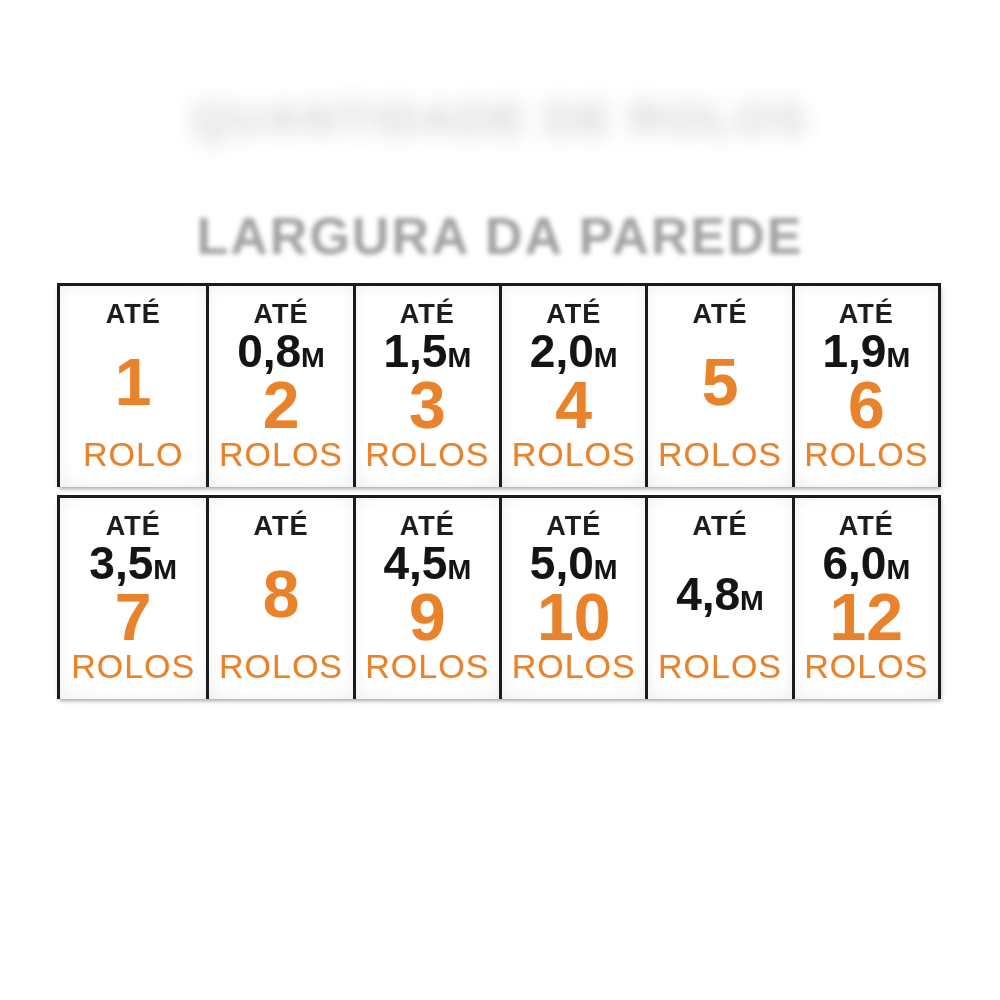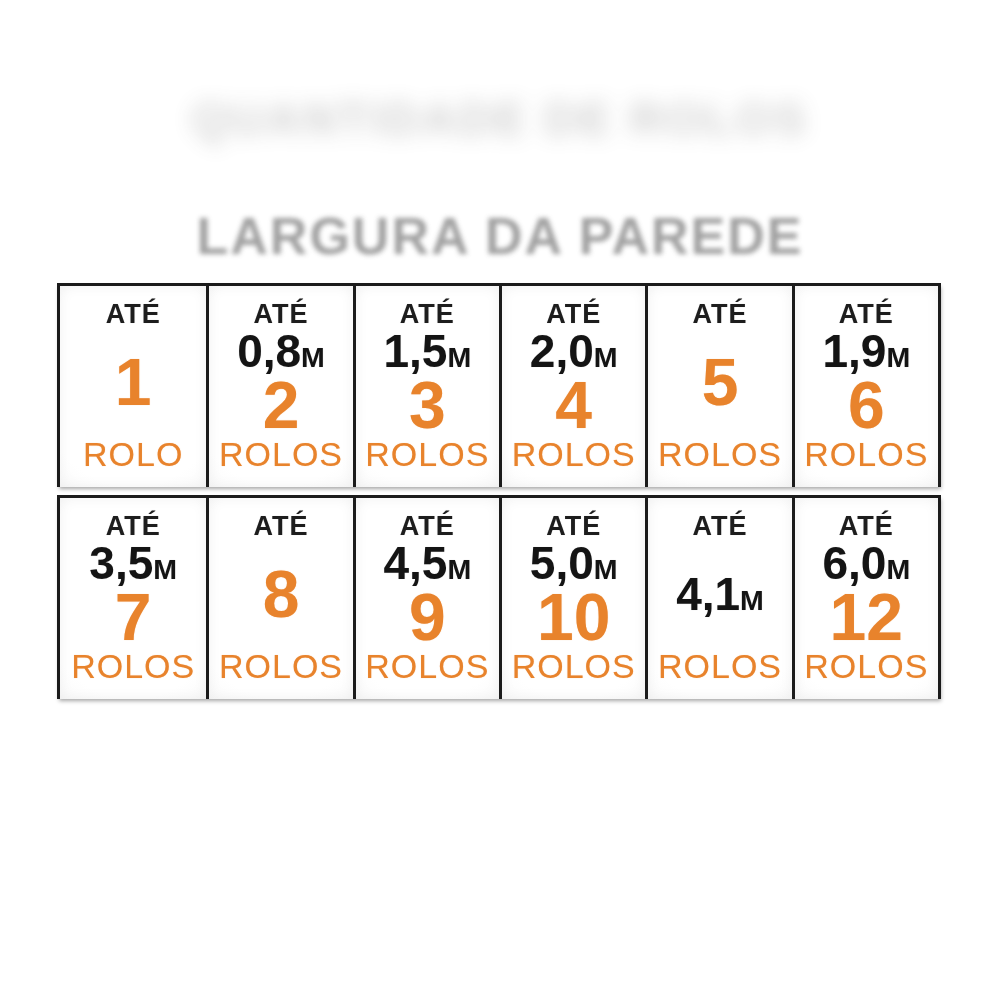--- a/index.html
+++ b/index.html
@@ -124,21 +124,21 @@
 
   <div class="cell">
     <div class="ate">ATÉ</div>
     <div class="measure"><span>5,0</span><span class="unit">M</span></div>
     <div class="num">10</div>
     <div class="rolos">ROLOS</div>
   </div>
 
   <div class="cell">
     <div class="ate">ATÉ</div>
-    <div class="measure"><span>4,1</span><span class="unit">M</span></div>
+    <div class="measure"><span>4,8</span><span class="unit">M</span></div>
     <div class="rolos">ROLOS</div>
   </div>
 
   <div class="cell">
     <div class="ate">ATÉ</div>
     <div class="measure"><span>6,0</span><span class="unit">M</span></div>
     <div class="num">12</div>
     <div class="rolos">ROLOS</div>
   </div>
 </div>

